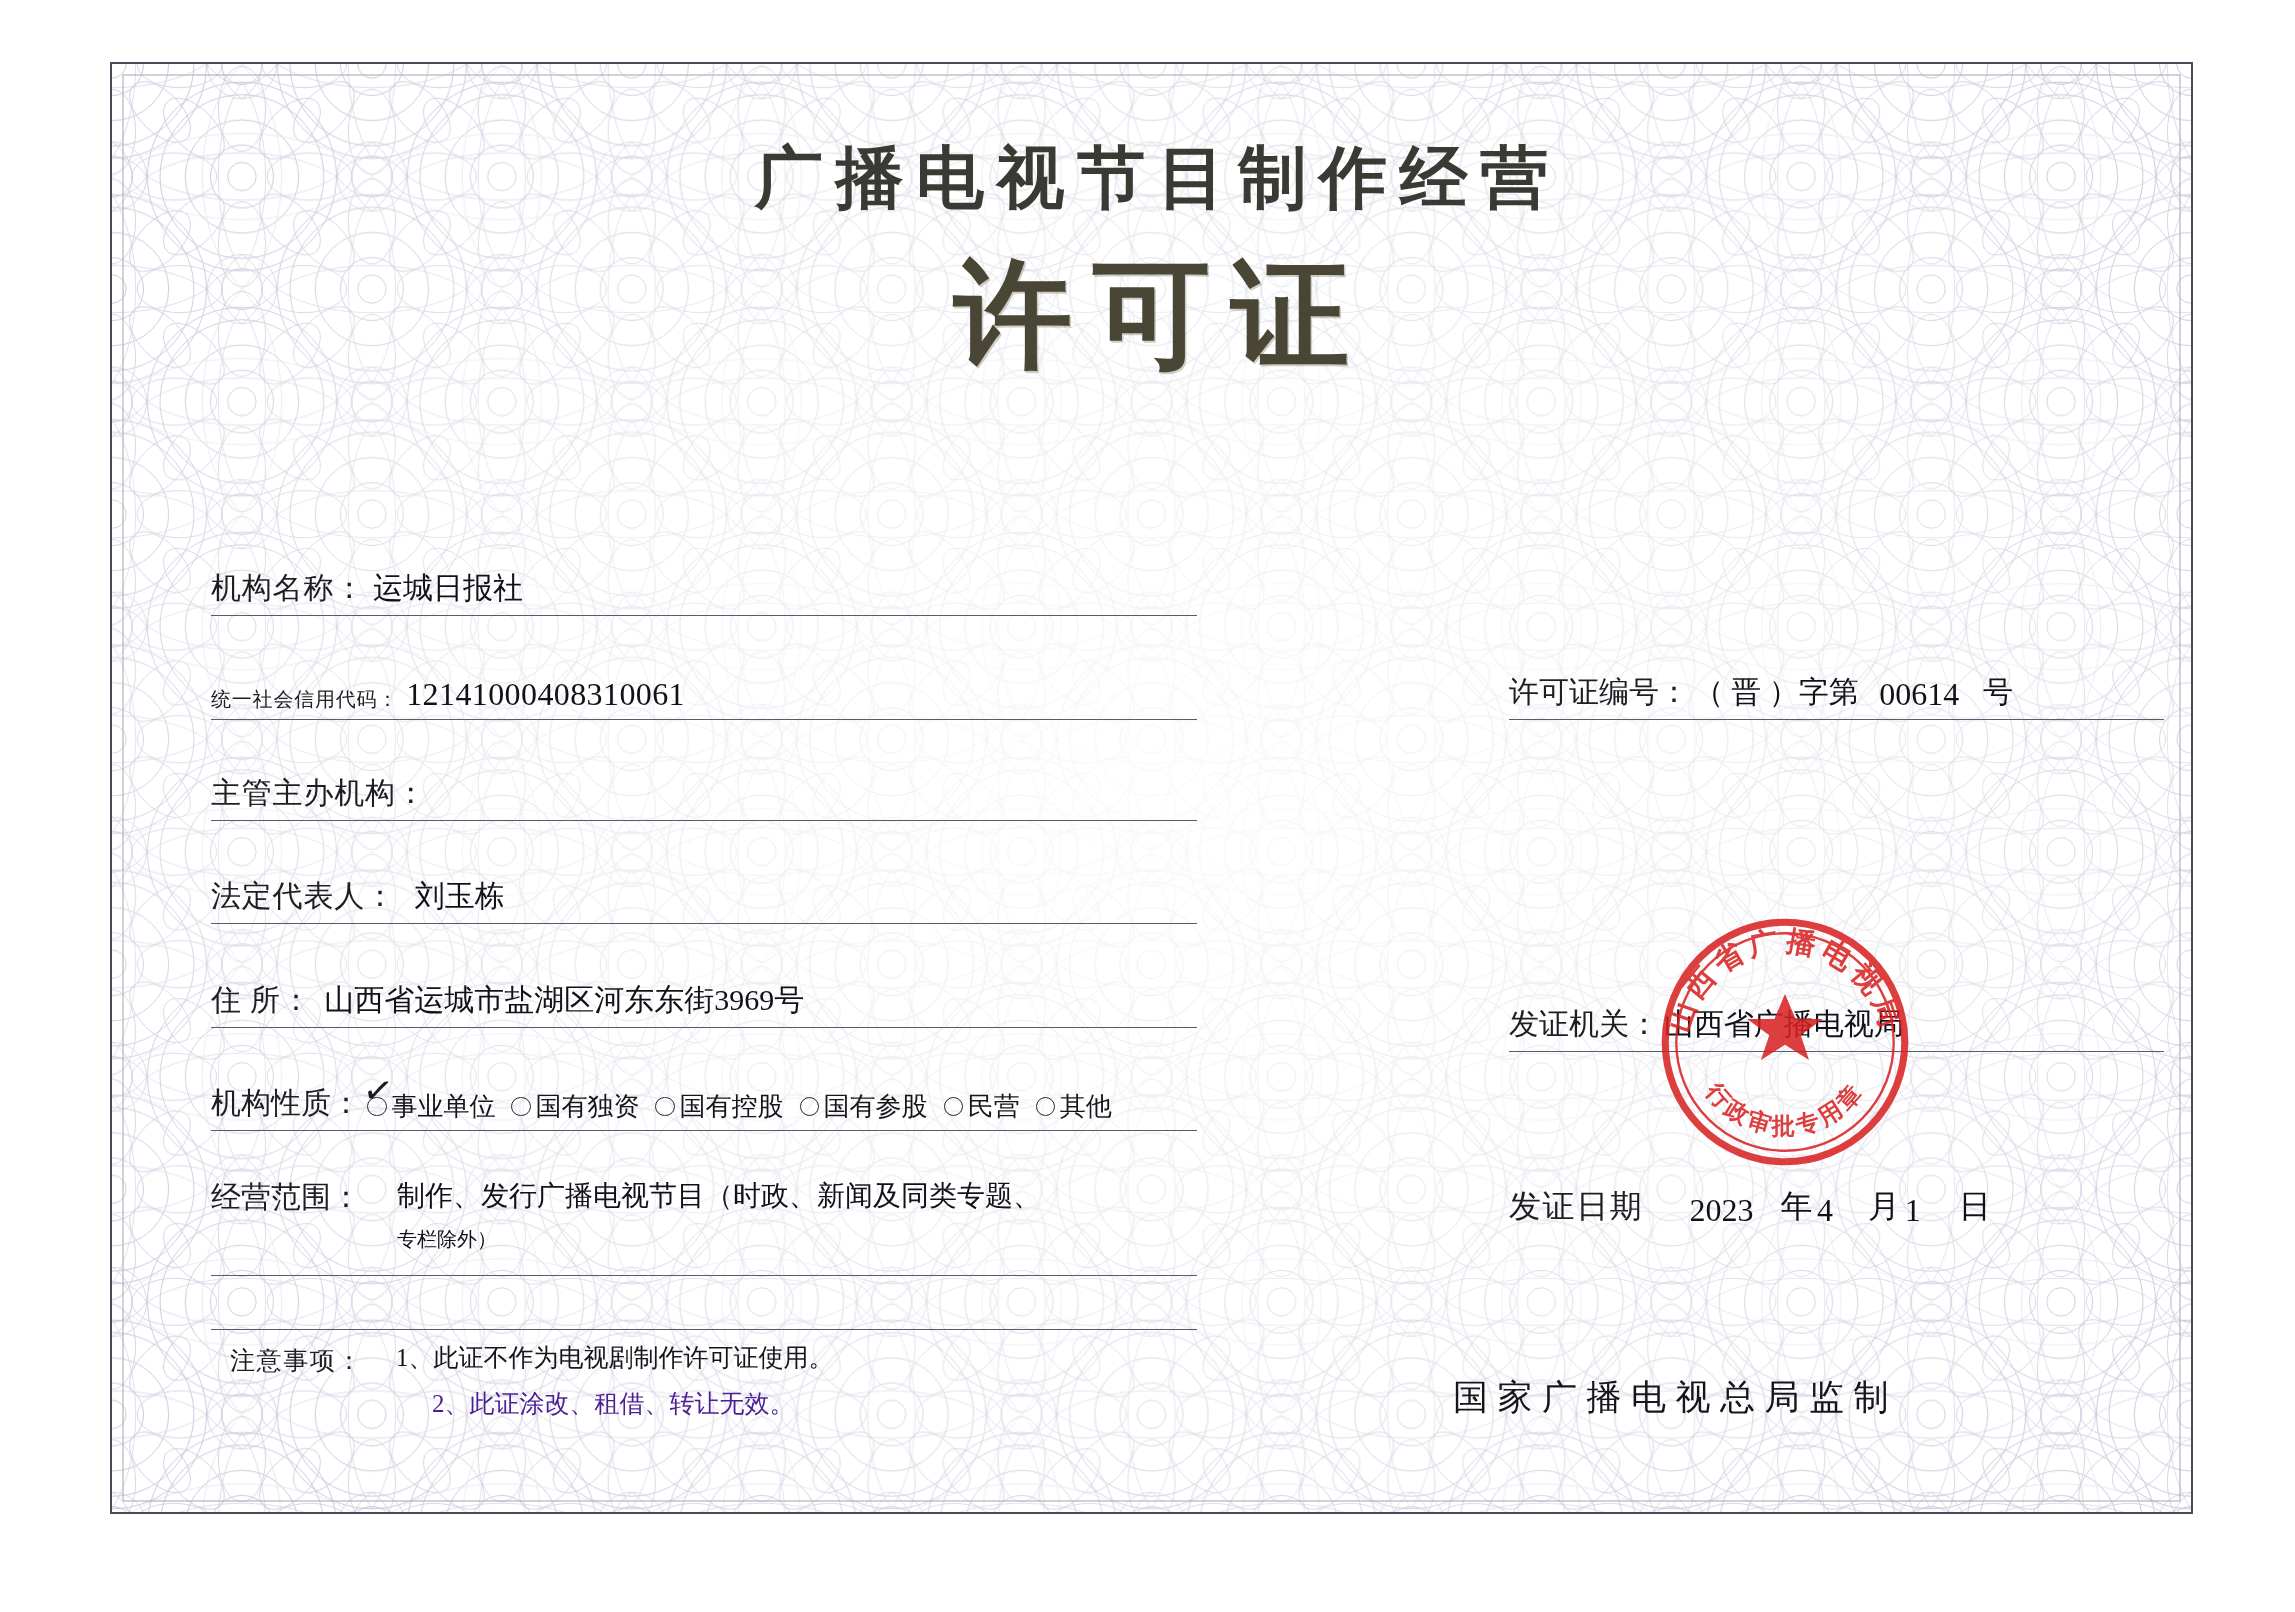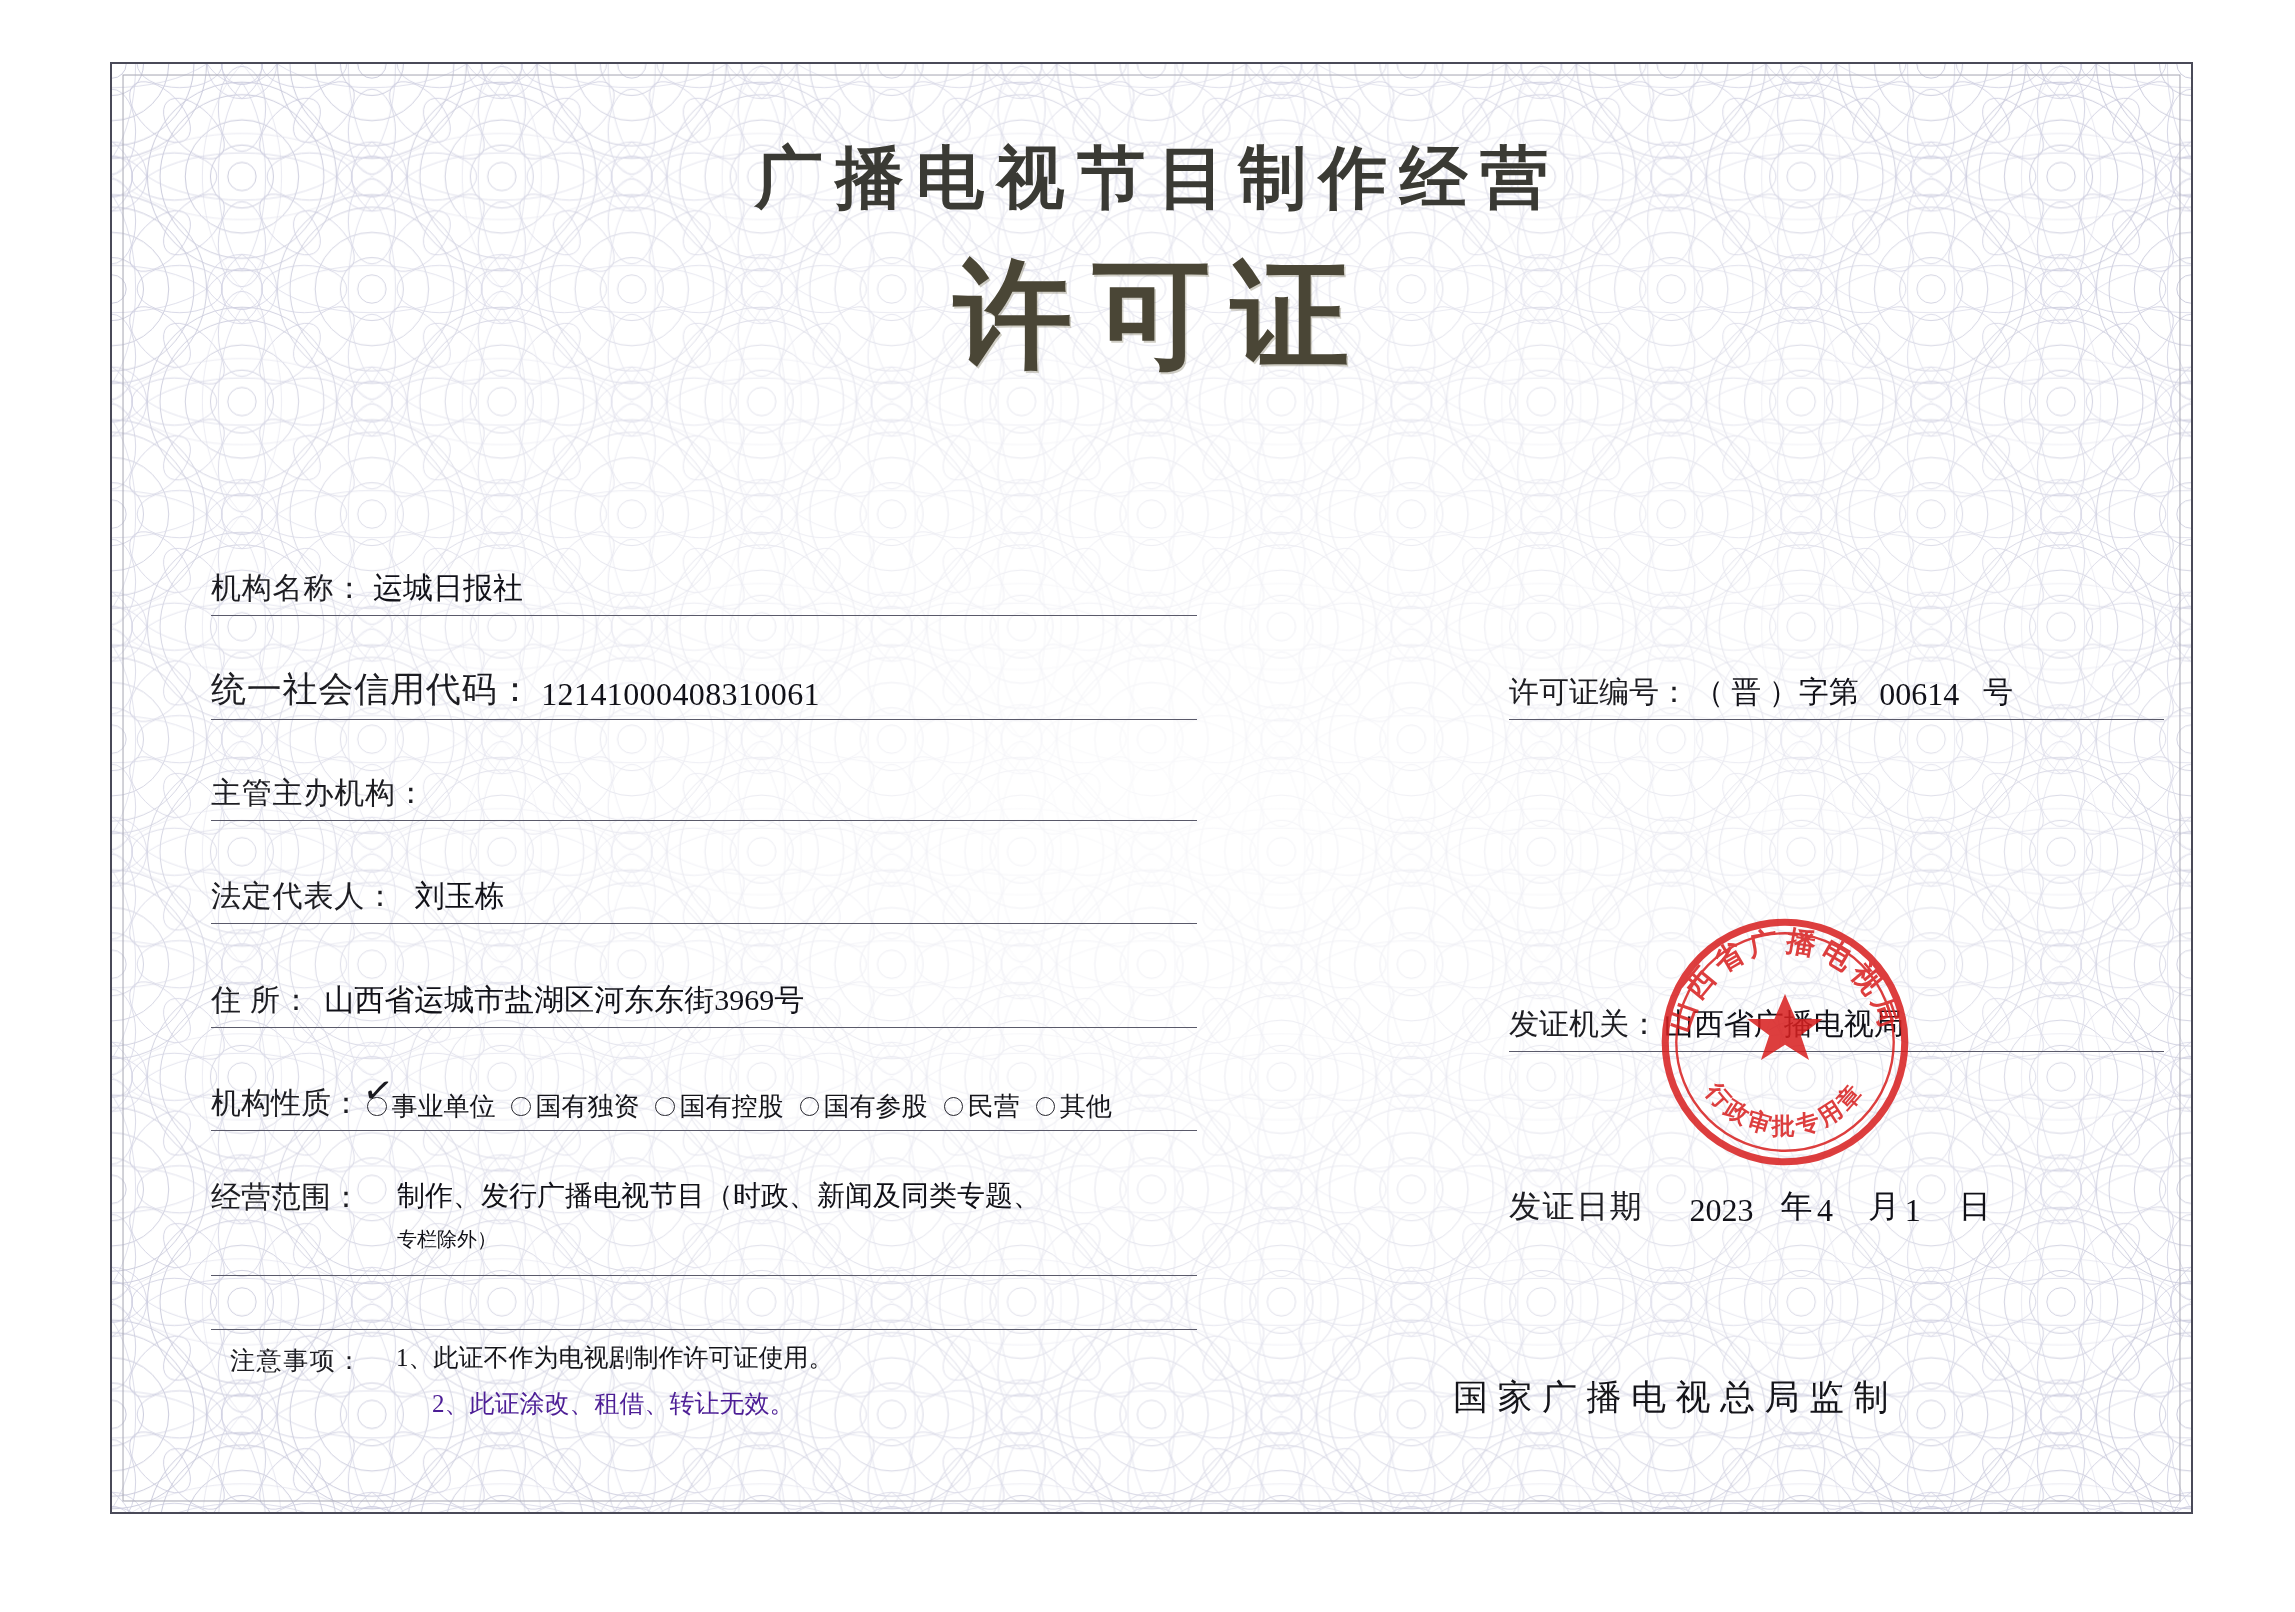--- a/index.html
+++ b/index.html
@@ -345,21 +345,21 @@
 
     <div class="title-line1">广播电视节目制作经营</div>
     <div class="title-line2">许可证</div>
 
     <div class="field" style="left:99px; top:505px; width:986px; height:47px;">
       <span class="label">机构名称：</span>
       <span class="value">运城日报社</span>
     </div>
 
     <div class="field" style="left:99px; top:609px; width:986px; height:47px;">
-      <span class="label" style="font-size:35px;">统一社会信用代码：</span>
+      <span class="label" style="font-size:20px;">统一社会信用代码：</span>
       <span class="value num" style="font-size:32px;">12141000408310061</span>
     </div>
 
     <div class="field" style="left:99px; top:710px; width:986px; height:47px;text-align:right;">
       <span class="label">主管主办机构：</span>
       <span class="value"></span>
     </div>
 
     <div class="field" style="left:99px; top:813px; width:986px; height:47px;">
       <span class="label">法定代表人：</span>

